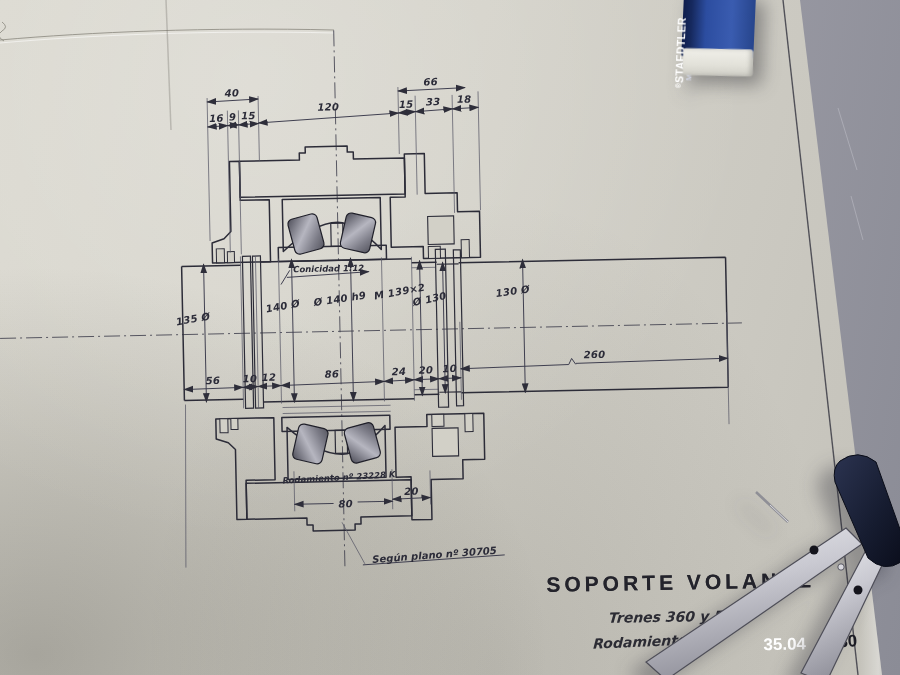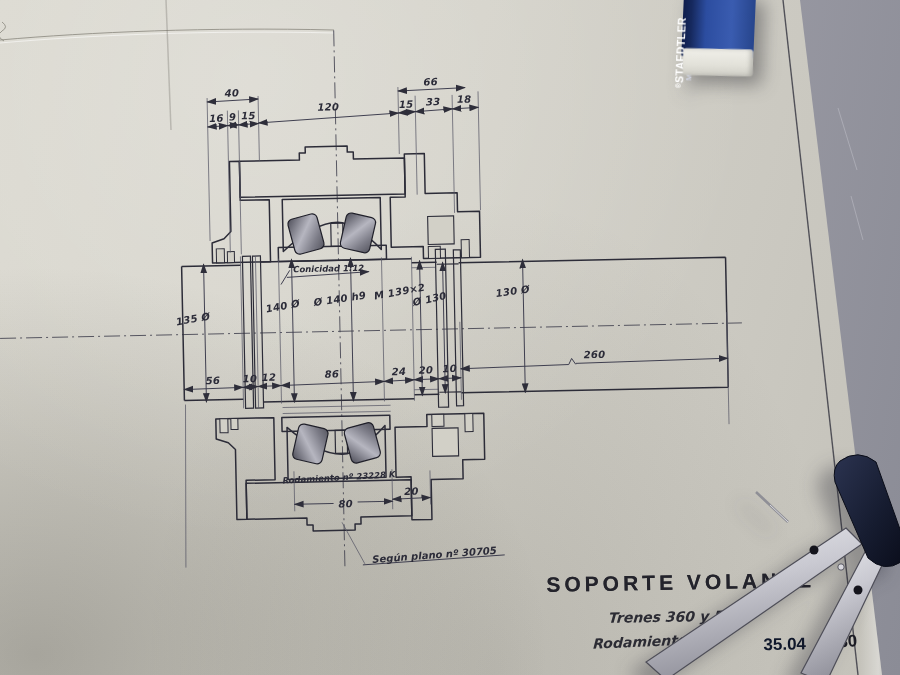--- a/index.html
+++ b/index.html
@@ -31,21 +31,21 @@
   .titleblock{position:absolute;left:545px;top:568px;width:340px;height:106px;
               transform:rotate(-1deg);color:#23232b;}
   .tb-title{position:absolute;left:2px;top:2px;font-family:"Liberation Sans",sans-serif;
             font-weight:700;font-size:21px;letter-spacing:4px;white-space:nowrap;
             text-shadow:0 0 .6px rgba(30,30,40,.7);}
   .tb-line1{position:absolute;left:64px;top:40px;font:italic 700 14px "DejaVu Sans",sans-serif;
             transform:skewX(-6deg);white-space:nowrap;color:#2c2c34;}
   .tb-line2{position:absolute;left:48px;top:64px;font:italic 700 14px "DejaVu Sans",sans-serif;
             transform:skewX(-6deg) rotate(-1.5deg);white-space:nowrap;color:#2c2c34;}
   .tb-codeL{position:absolute;left:218px;top:68px;font-family:"Liberation Sans",sans-serif;
-            font-weight:700;font-size:17px;color:#0f172a;}
+            font-weight:700;font-size:17px;color:#ffffff;}
   .tb-codeR{position:absolute;left:293px;top:66px;font-family:"Liberation Sans",sans-serif;
             font-weight:700;font-size:17px;color:#1c1c24;transform:rotate(-2deg);}
   .eraser{position:absolute;left:682px;top:-8px;width:80px;height:96px;
           transform:rotate(2.5deg);filter:drop-shadow(9px 8px 9px rgba(20,20,28,.38));}
   .sleeve{position:absolute;left:0;top:0;width:72px;height:66px;border-radius:2px;
           background:linear-gradient(90deg,#0e1d4c 0%,#16295e 12%,#2c4da0 32%,#3a5cb0 68%,#27458c 100%);}
   .sleeve-text{position:absolute;left:-6px;top:14px;width:84px;height:40px;
                transform:rotate(-90deg);transform-origin:42px 42px;
                color:#fff;line-height:1.05;white-space:nowrap;}
   .brand{font-family:"Liberation Sans",sans-serif;font-weight:700;font-size:10.5px;letter-spacing:.4px;}

